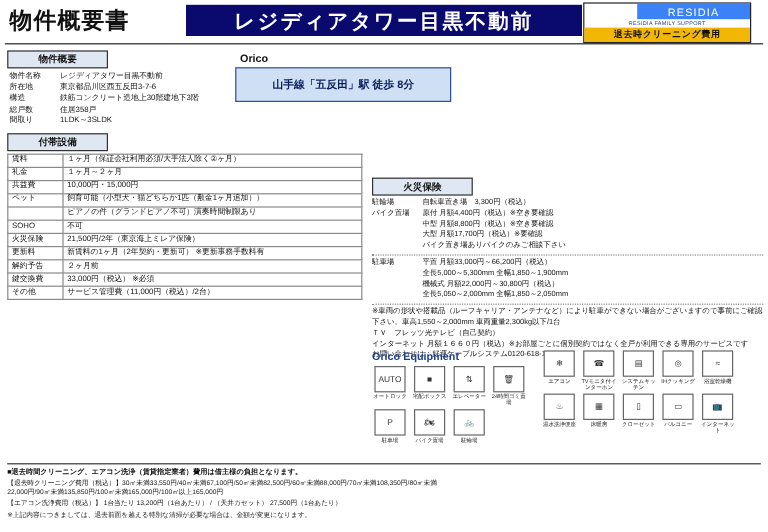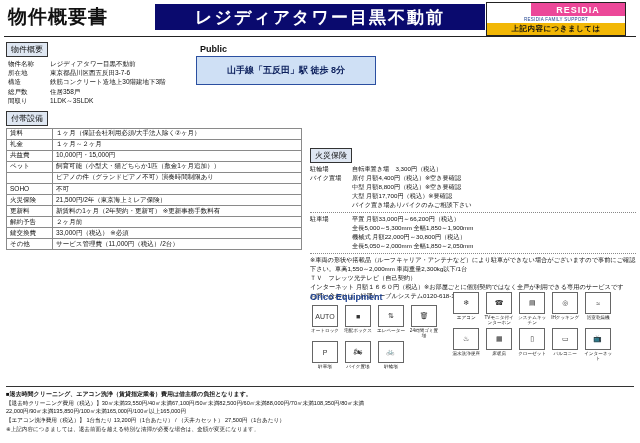--- a/index.html
+++ b/index.html
@@ -26,39 +26,39 @@
     position:absolute; left:155px; top:4px; width:330px; height:26px;
     background:#0a0a6e; color:#fff;
     font-size:17px; font-weight:bold; letter-spacing:2px;
     display:flex; align-items:center; justify-content:center;
   }
   .hdr-logo {
     position:absolute; right:6px; top:2px; width:140px; height:34px;
     border:1px solid #222; background:#fff;
   }
   .logo-top {
-    height:13px; background:#ec4899; color:#fff;
-    font-size:9px; font-weight:bold; letter-spacing:1px;
+    height:13px; background:#3b82f6; color:#fff;
+    font-size:9px; font-weight:normal; letter-spacing:1px;
     display:flex; align-items:center; justify-content:center;margin-left:44px;
   }
   .logo-mid {
     height:7px; color:#1b3f8f; font-size:4.5px; letter-spacing:0.3px;
     display:flex; align-items:center; justify-content:center;
   }
   .logo-bot {
     height:12px; background:#f2b705; color:#111;
     font-size:7.5px; font-weight:bold; letter-spacing:0.5px;
     display:flex; align-items:center; justify-content:center;
   }
   .hdr-rule { position:absolute; left:4px; top:36px; width:632px; height:1px; background:#222; }
 
   
   .chip {
     display:inline-block; border:1px solid #333; background:#dfe7f2;
-    font-size:8px; font-weight:normal; padding:1px 4px; color:#111;
+    font-size:8px; font-weight:bold; padding:1px 25px; color:#111;
   }
 
   
   .col-left { position:absolute; left:6px; top:42px; width:296px; }
   .sec { margin-bottom:5px; }
   .sec-body { margin-top:2px; }
 
   table.kv { border-collapse:collapse; width:100%; font-size:6.5px; }
   table.kv td { padding:0.6px 2px; vertical-align:top; line-height:1.25; }
   table.kv td.k { width:42px; color:#111; }
@@ -122,21 +122,21 @@
 <body>
 
 <div class="page">
 
   <div class="header">
     <div class="hdr-title">物件概要書</div>
     <div class="hdr-band">レジディアタワー目黒不動前</div>
     <div class="hdr-logo">
       <div class="logo-top">RESIDIA</div>
       <div class="logo-mid">RESIDIA FAMILY SUPPORT</div>
-      <div class="logo-bot">上記内容につきましては</div>
+      <div class="logo-bot">退去時クリーニング費用</div>
     </div>
     <div class="hdr-rule"></div>
   </div>
 
   <div class="col-left">
 
     <div class="sec">
       <span class="chip">物件概要</span>
       <div class="sec-body">
         <table class="kv">
@@ -217,21 +217,21 @@
           </tr>
         </tbody>
           </table>
       </div>
     </div>
 
 
   </div>
 
   <div class="access-wrap">
-    <div class="access-label">Public</div>
+    <div class="access-label">Orico</div>
     <div class="access-box">
       <div class="big">山手線「五反田」駅 徒歩 8分</div>
     </div>
   </div>
 
 
   <div class="fuzoku">
     <span class="chip">火災保険</span>
     <div class="fz-body">
       <div class="fz-row">

